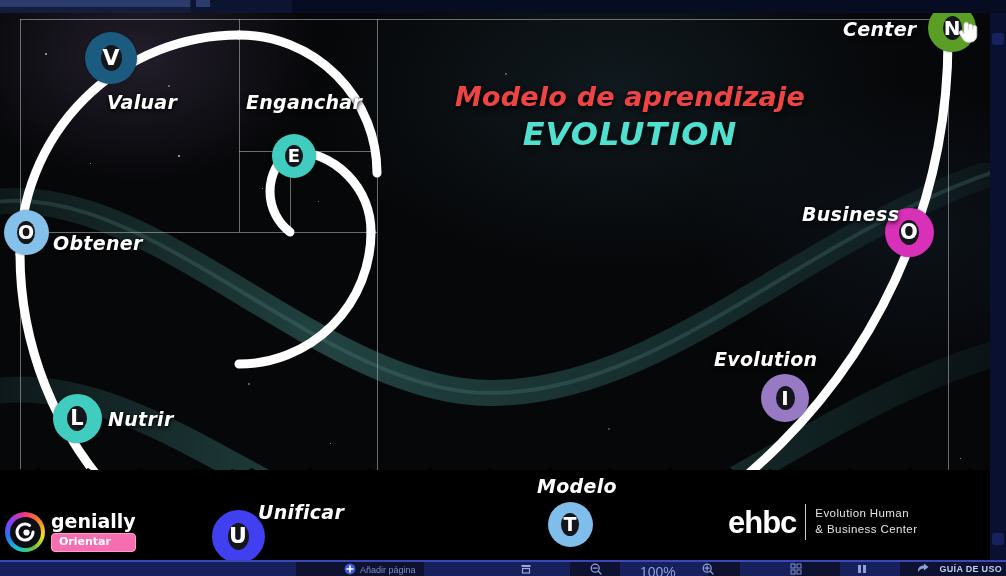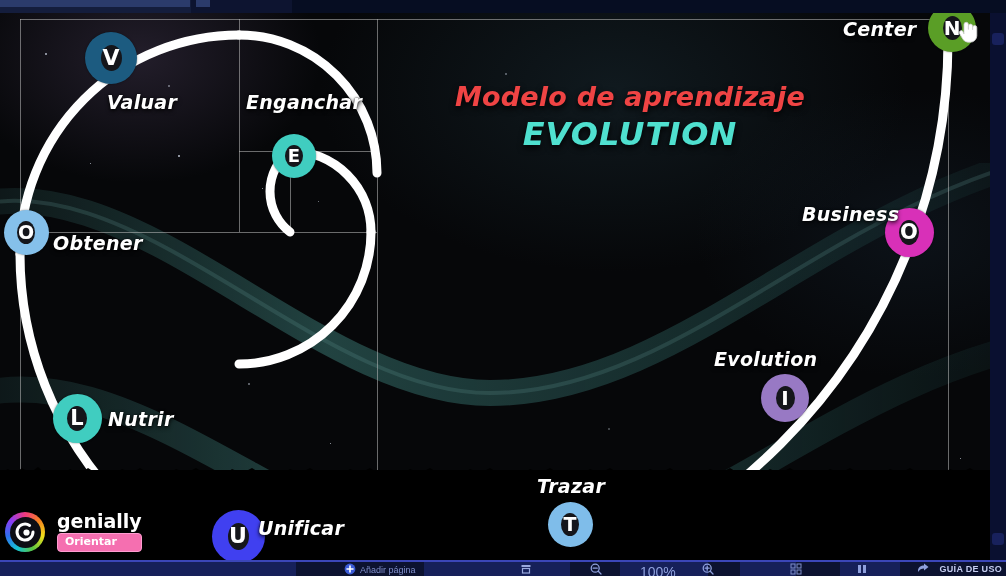--- a/index.html
+++ b/index.html
@@ -74,21 +74,21 @@
   
   .title-wrap{position:absolute;left:430px;top:68px;width:400px;text-align:center;}
   .title-1{color:#ef4444;font-style:italic;font-weight:bold;font-size:27px;
     font-family:"DejaVu Sans",sans-serif;
     text-shadow:0 3px 6px rgba(0,0,0,.9);letter-spacing:.2px;}
   .title-2{color:#4fe0cf;font-style:italic;font-weight:bold;font-size:32px;
     font-family:"DejaVu Sans",sans-serif;margin-top:3px;letter-spacing:1px;
     text-shadow:0 3px 6px rgba(0,0,0,.9);}
 
   
-  .gen-logo{position:absolute;left:5px;bottom:10px;display:flex;align-items:center;gap:12px;z-index:20;}
+  .gen-logo{position:absolute;left:5px;bottom:10px;display:flex;align-items:center;gap:6px;z-index:20;}
   .gen-mark{width:40px;height:40px;border-radius:50%;
     background:conic-gradient(#f0397f,#f58220,#f4e01a,#5dc63f,#16c2d5,#2f6ff0,#8b3df5,#f0397f);
     display:flex;align-items:center;justify-content:center;}
   .gen-mark-in{width:31px;height:31px;border-radius:50%;background:#0d0d14;
     display:flex;align-items:center;justify-content:center;}
   .gen-mark-in svg{display:block;}
   .gen-txt{display:flex;flex-direction:column;gap:2px;}
   .gen-name{color:#fff;font-size:19px;font-weight:bold;line-height:1;
     font-family:"DejaVu Sans",sans-serif;text-shadow:0 1px 3px #000;}
   .gen-badge{background:#f56fb0;color:#fff;font-size:11px;font-weight:bold;
@@ -227,25 +227,25 @@
           <span class="glyph" style="width: 18px; height: 23px; font-size: 19px;">O</span>
         </div>
         <div class="label" style="left: 53px; top: 219px;">Obtener</div>
         <div class="node" style="width: 49px; height: 49px; left: 52.5px; top: 380.5px; background: rgb(64, 205, 192);">
           <span class="glyph" style="width: 20px; height: 25px; font-size: 21px;">L</span>
         </div>
         <div class="label" style="left: 108px; top: 395px;">Nutrir</div>
         <div class="node" style="width: 53px; height: 53px; left: 211.5px; top: 496.5px; background: rgb(64, 64, 240);">
           <span class="glyph" style="width: 21px; height: 27px; font-size: 22px;">U</span>
         </div>
-        <div class="label" style="left: 258px; top: 488px; margin-top: 16px;">Unificar</div>
+        <div class="label" style="left: 258px; top: 488px;">Unificar</div>
         <div class="node" style="width: 45px; height: 45px; left: 547.5px; top: 488.5px; background: rgb(127, 189, 234);">
           <span class="glyph" style="width: 18px; height: 23px; font-size: 19px;">T</span>
         </div>
-        <div class="label" style="left: 537px; top: 462px;">Trazar</div>
+        <div class="label" style="left: 537px; top: 462px;">Modelo</div>
         <div class="node" style="width: 48px; height: 48px; left: 761px; top: 361px; background: rgb(152, 121, 196);">
           <span class="glyph" style="width: 19px; height: 24px; font-size: 20px;">I</span>
         </div>
         <div class="label" style="left: 714px; top: 335px;">Evolution</div>
         <div class="node" style="width: 49px; height: 49px; left: 884.5px; top: 194.5px; background: rgb(216, 48, 184);">
           <span class="glyph" style="width: 20px; height: 25px; font-size: 21px;">O</span>
         </div>
         <div class="label" style="left: 802px; top: 190px;">Business</div>
         <div class="node" style="width: 48px; height: 48px; left: 928px; top: -9px; background: rgb(90, 158, 38);">
           <span class="glyph" style="width: 19px; height: 24px; font-size: 20px;">N</span>
@@ -261,20 +261,28 @@
             <circle cx="12.5" cy="11.5" r="3.1" fill="#fff"></circle>
           </svg>
         </div>
       </div>
       <div class="gen-txt">
         <div class="gen-name">genially</div>
         <div class="gen-badge">Orientar</div>
       </div>
     </div>
 
+    <div class="ehbc">
+      <div class="ehbc-name">ehbc</div>
+      <div class="ehbc-div"></div>
+      <div class="ehbc-sub">
+        <div>Evolution Human</div>
+        <div>&amp; Business Center</div>
+      </div>
+    </div>
 
   </div>
 
   <div class="right-rail">
     <div class="rr-btn" style="top:20px;"></div>
     <div class="rr-btn" style="top:520px;"></div>
   </div>
 
   <div class="bottom-chrome">
     <div class="bc-block" style="left:0;width:296px;"></div>

